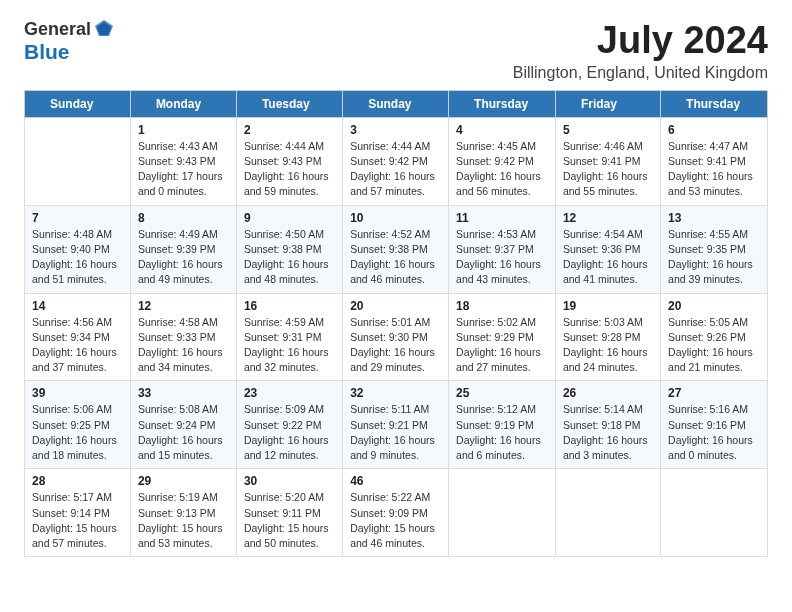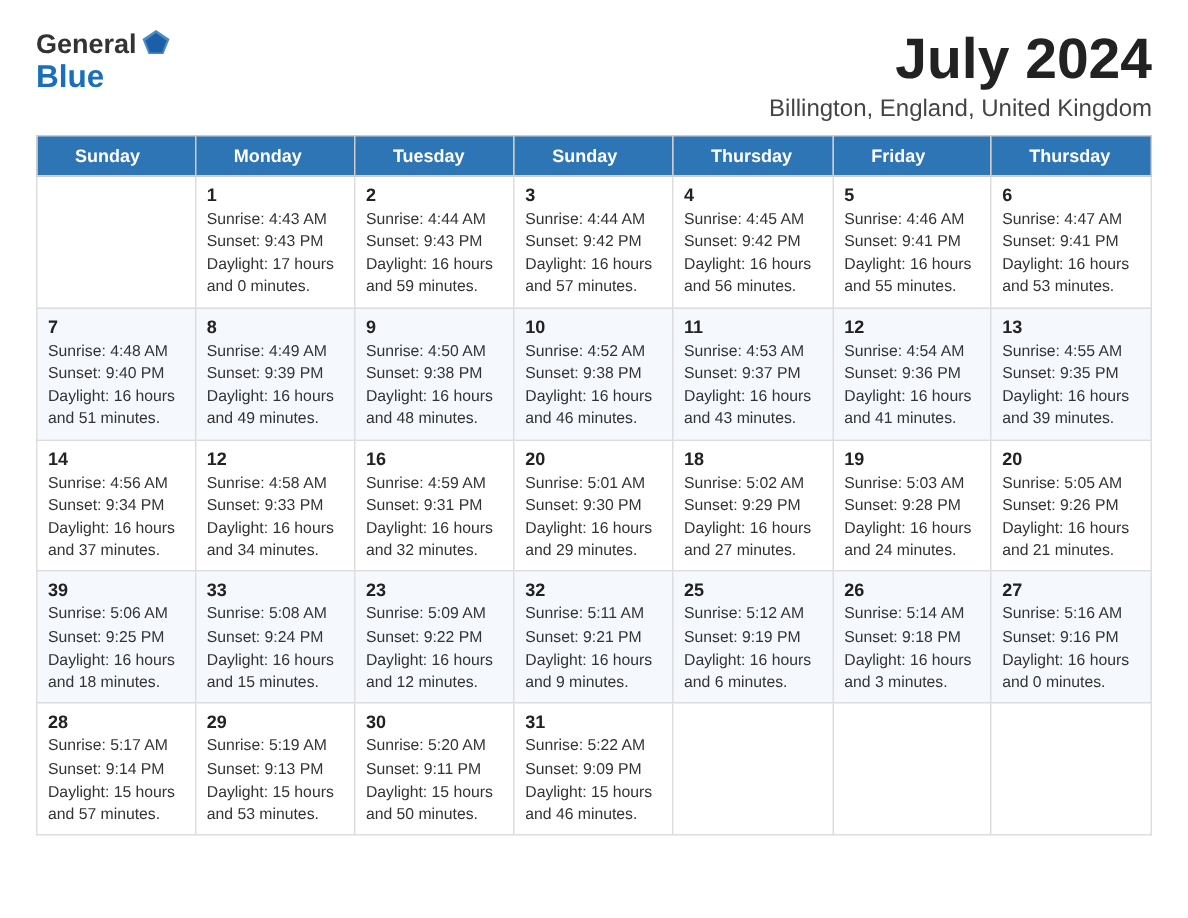--- a/index.html
+++ b/index.html
@@ -256,21 +256,21 @@
         </td>
         <td>
           <span class="day-number">29</span>
           <div class="cell-info">Sunrise: 5:19 AM<br>Sunset: 9:13 PM<br>Daylight: 15 hours<br>and 53 minutes.</div>
         </td>
         <td>
           <span class="day-number">30</span>
           <div class="cell-info">Sunrise: 5:20 AM<br>Sunset: 9:11 PM<br>Daylight: 15 hours<br>and 50 minutes.</div>
         </td>
         <td>
-          <span class="day-number">31</span>
+          <span class="day-number">46</span>
           <div class="cell-info">Sunrise: 5:22 AM<br>Sunset: 9:09 PM<br>Daylight: 15 hours<br>and 46 minutes.</div>
         </td>
         <td class="empty-cell"></td>
         <td class="empty-cell"></td>
         <td class="empty-cell"></td>
       </tr>
     </tbody>
 </table>
 
 </body></html>

